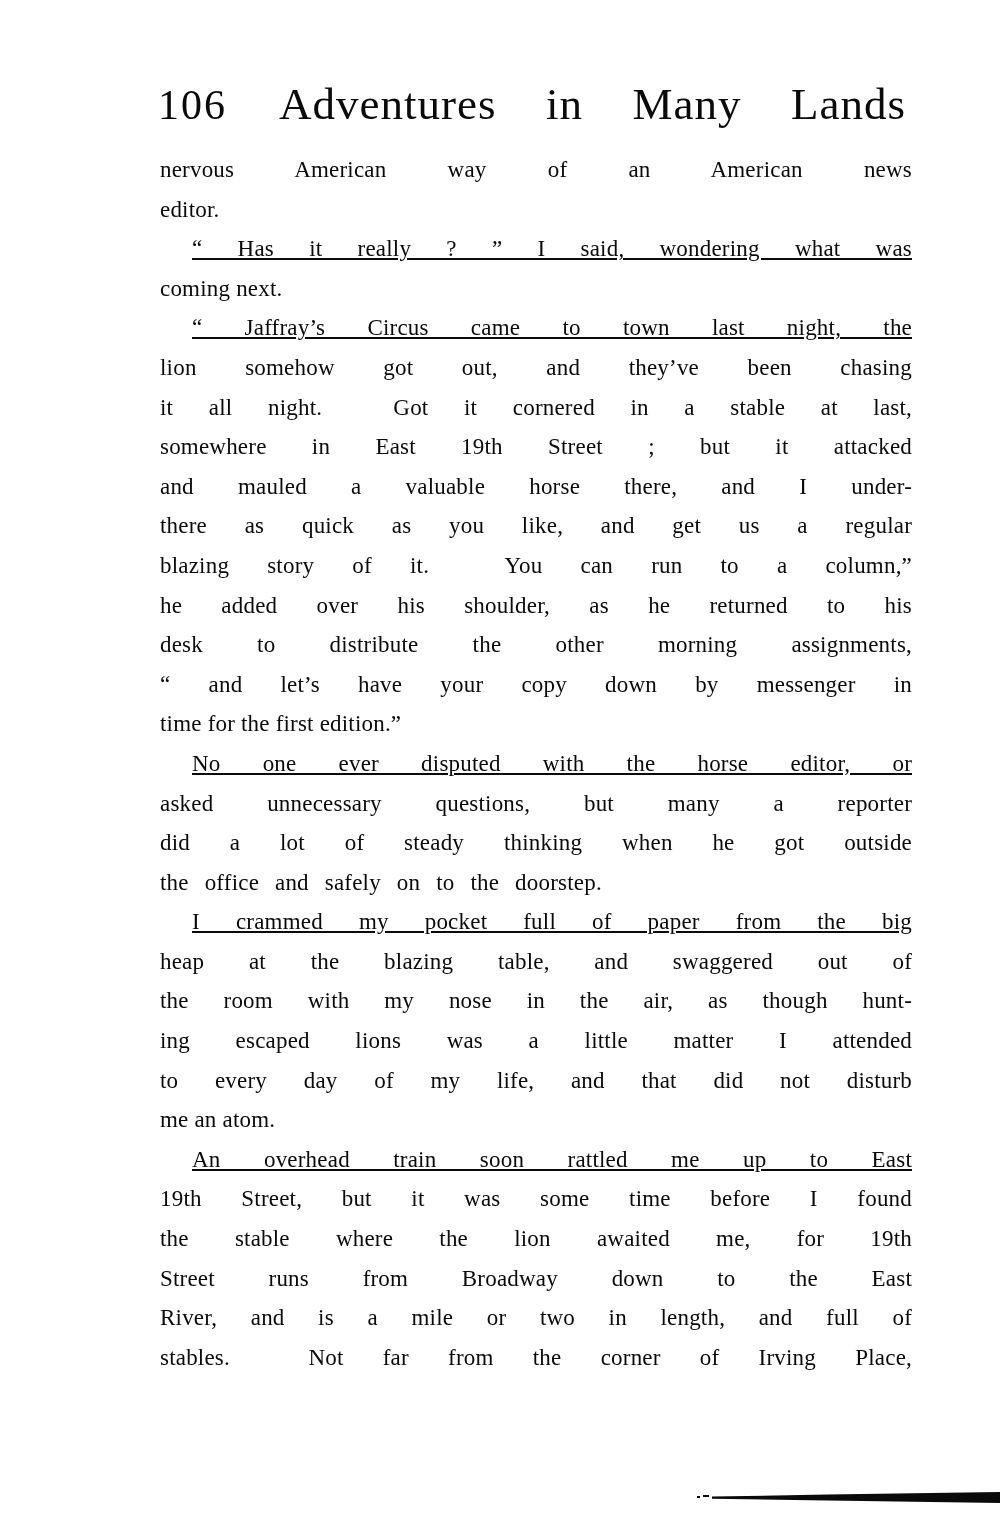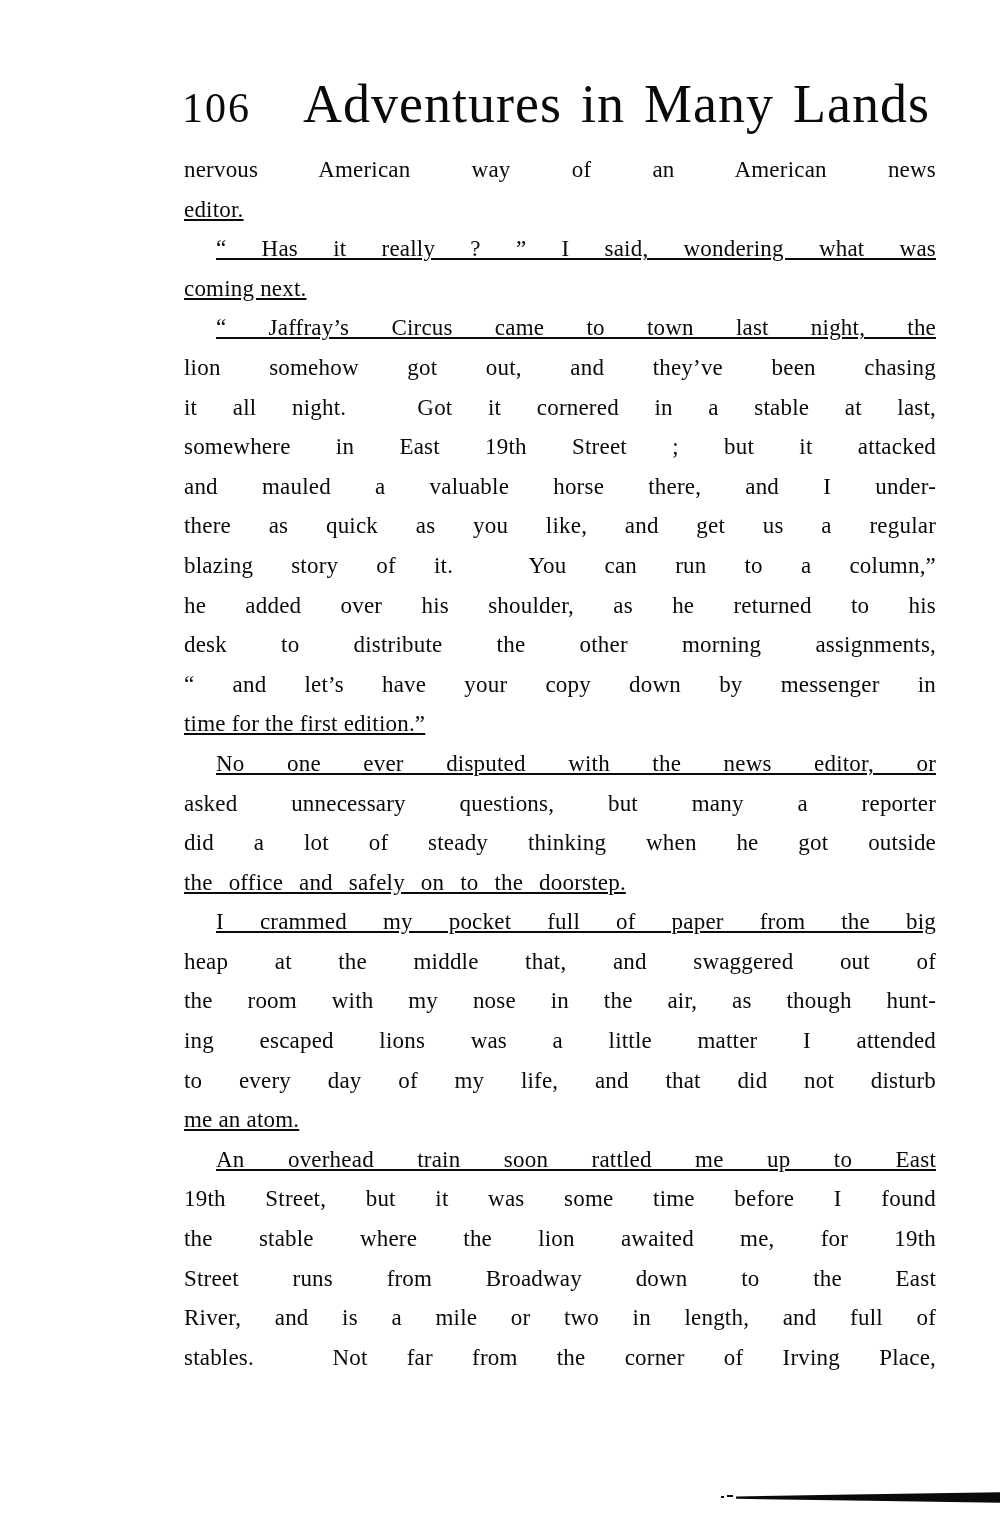--- a/index.html
+++ b/index.html
@@ -12,41 +12,40 @@
     height: 1513px;
     position: relative;
     font-family: "Liberation Serif", serif;
     color: var(--ink, #0a0a0a);
     overflow: hidden;
   }
   .page {
     position: absolute;
     inset: 0;
     background: var(--paper, #ffffff);
-    margin-left: 24px;
   }
   
   .running-header {
     position: absolute;
     left: 158px;
     top: 80px;
     width: 748px;
     display: flex;
     align-items: baseline;
   }
   .page-number {
     font-size: 42px;
     line-height: 46px;
     letter-spacing: 2px;
     flex: 0 0 auto;
   }
   .page-title {
     flex: 1 1 auto;
     margin-left: 52px;
-    font-size: 54px;
+    font-size: 45px;
     line-height: 48px;
     letter-spacing: 1px;
     text-align: justify;
     text-align-last: justify;
     white-space: normal;
   }
   
   .text-block {
     position: absolute;
     left: 160px;
@@ -56,21 +55,20 @@
   .line {
     font-size: 23px;
     line-height: 39.6px;
     white-space: pre-wrap;
     text-align: justify;
     text-align-last: justify;
     letter-spacing: 0.2px;
   }
   .line.end {
     text-align-last: left;
-    text-decoration: underline;
   }
   .line.indent {
     text-indent: 32px;
     text-decoration: underline;
   }
   
   .line.wide {
     word-spacing: 10px;
   }
   
@@ -109,26 +107,26 @@
       <div class="line">lion somehow got out, and they’ve been chasing</div>
       <div class="line">it all night.  Got it cornered in a stable at last,</div>
       <div class="line">somewhere in East 19th Street ; but it attacked</div>
       <div class="line">and mauled a valuable horse there, and I under-</div>
       <div class="line">there as quick as you like, and get us a regular</div>
       <div class="line">blazing story of it.  You can run to a column,”</div>
       <div class="line">he added over his shoulder, as he returned to his</div>
       <div class="line">desk to distribute the other morning assignments,</div>
       <div class="line">“ and let’s have your copy down by messenger in</div>
       <div class="line end">time for the first edition.”</div>
-      <div class="line indent">No one ever disputed with the news editor, or</div>
+      <div class="line indent">No one ever disputed with the horse editor, or</div>
       <div class="line">asked unnecessary questions, but many a reporter</div>
       <div class="line">did a lot of steady thinking when he got outside</div>
       <div class="line end wide">the office and safely on to the doorstep.</div>
       <div class="line indent">I crammed my pocket full of paper from the big</div>
-      <div class="line">heap at the middle that, and swaggered out of</div>
+      <div class="line">heap at the blazing table, and swaggered out of</div>
       <div class="line">the room with my nose in the air, as though hunt-</div>
       <div class="line">ing escaped lions was a little matter I attended</div>
       <div class="line">to every day of my life, and that did not disturb</div>
       <div class="line end">me an atom.</div>
       <div class="line indent">An overhead train soon rattled me up to East</div>
       <div class="line">19th Street, but it was some time before I found</div>
       <div class="line">the stable where the lion awaited me, for 19th</div>
       <div class="line">Street runs from Broadway down to the East</div>
       <div class="line">River, and is a mile or two in length, and full of</div>
       <div class="line">stables.  Not far from the corner of Irving Place,</div>

